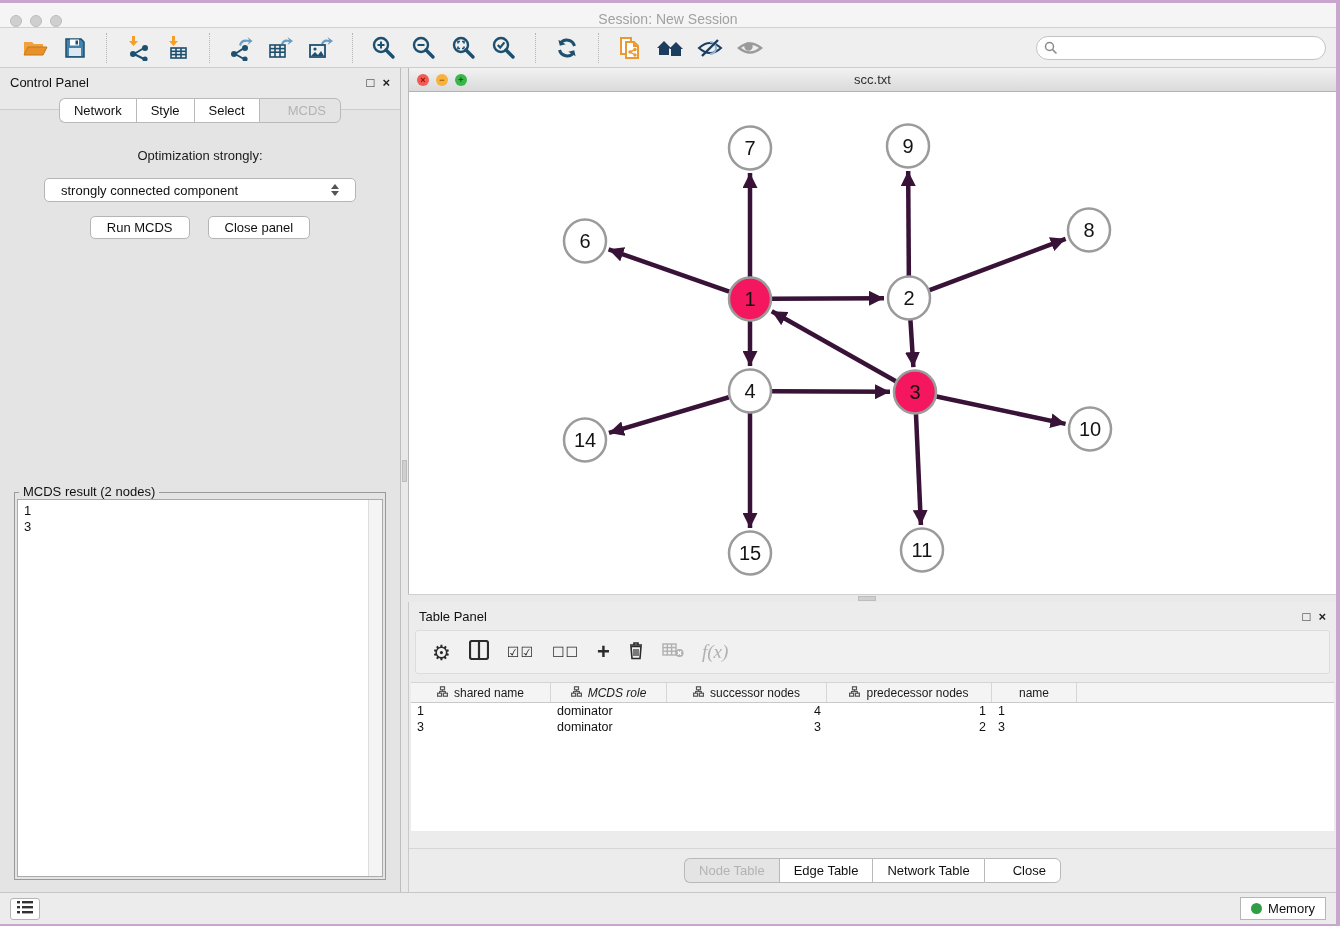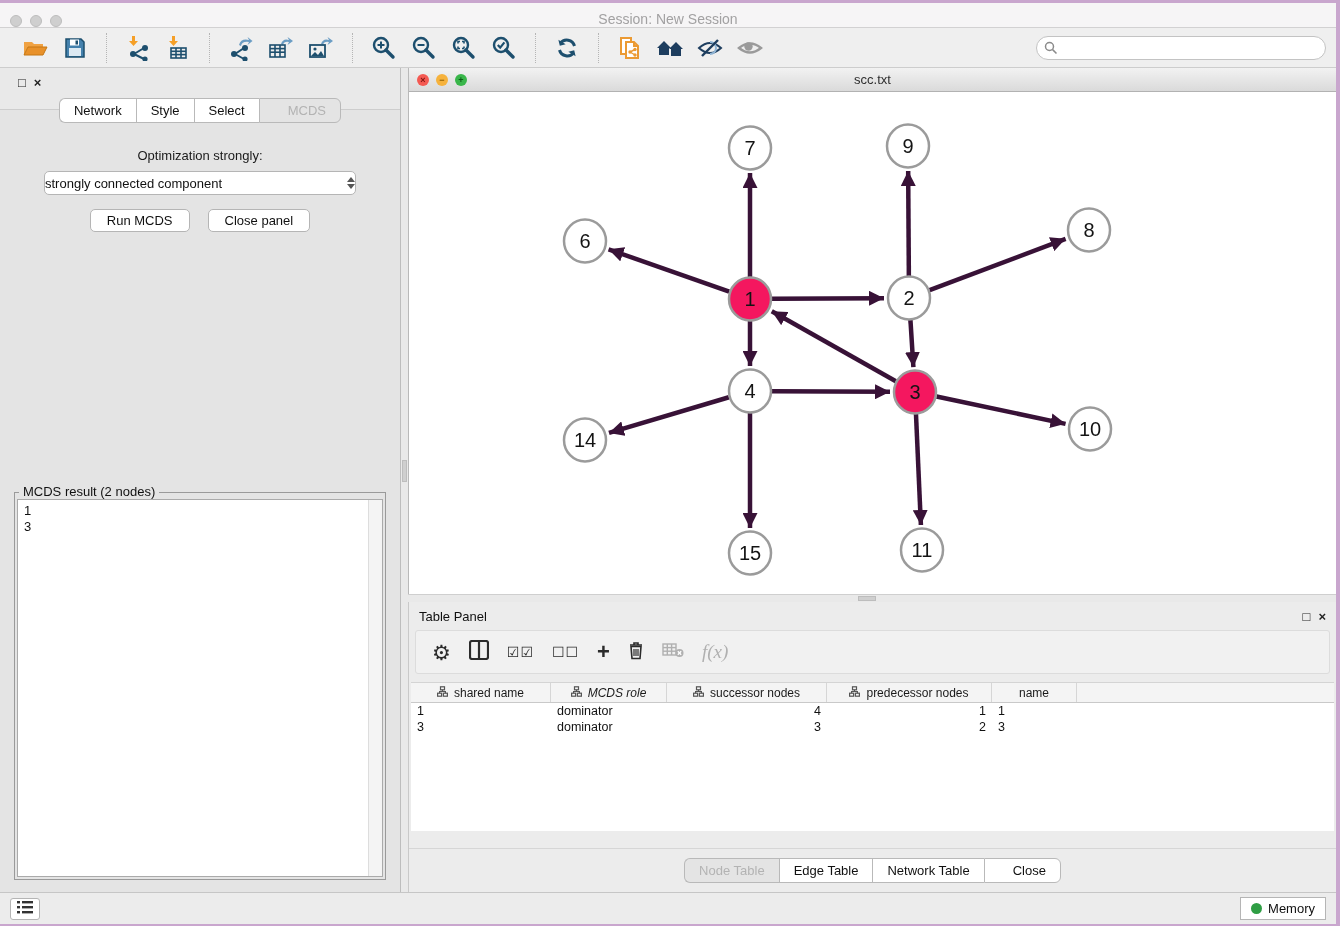--- a/index.html
+++ b/index.html
@@ -31,21 +31,21 @@
   .panel-head { height:28px; display:flex; align-items:center; padding:0 10px; font-size:13px; color:#111; flex:0 0 auto; }
   .panel-head .ph-title { flex:1; }
   .wico { font-size:13px; font-weight:bold; color:#222; margin-left:8px; line-height:1; cursor:pointer; }
   .cp-tabs { display:flex; justify-content:center; margin:2px 0 0 0; flex:0 0 auto; position:relative; z-index:2; }
   .seg { font-size:13px; padding:4px 14px; background:#fff; border:1px solid #b9b9b9; border-right:none; color:#111; cursor:pointer; }
   .seg:first-child { border-radius:6px 0 0 6px; }
   .seg:last-child { border-radius:0 6px 6px 0; border-right:1px solid #b9b9b9;padding-left:28px; }
   .seg.sel { background:#e4e4e4; color:#b3b3b3; }
   .cp-body { flex:1 1 auto; background:#e4e4e4; border-top:1px solid #cdcdcd; margin-top:-14px; padding-top:14px; display:flex; flex-direction:column; min-height:0; }
   .opt-label { text-align:center; font-size:13px; color:#1a1a1a; margin-top:24px; }
-  .select-box { margin:8px 44px 0 44px; height:24px; background:#fff; border:1px solid #b5b5b5; border-radius:5px; display:flex; align-items:center; padding:0 0; font-size:13px; color:#111; cursor:pointer; }
+  .select-box { margin:15px 44px 0 44px; height:24px; background:#fff; border:1px solid #b5b5b5; border-radius:5px; display:flex; align-items:center; padding:0 16px; font-size:13px; color:#111; cursor:pointer; }
   .select-box .sel-text { flex:1; }
   .stepper { display:flex; flex-direction:column; gap:2px; }
   .stepper i { width:0; height:0; border-left:4px solid transparent; border-right:4px solid transparent; }
   .stepper .up { border-bottom:5px solid #555; }
   .stepper .dn { border-top:5px solid #555; }
   .cp-buttons { display:flex; justify-content:center; gap:18px; margin-top:14px; }
   .btn { background:#fff; border:1px solid #b5b5b5; border-radius:5px; font-size:13px; padding:3px 16px; color:#111; cursor:pointer; font-family:"Liberation Sans",sans-serif; }
   .cp-spacer { flex:1 1 auto; }
   .fieldset { margin:6px 14px 12px 14px; border:1px solid #9a9a9a; position:relative; height:388px; background:#e4e4e4; flex:0 0 auto; }
   .fieldset .legend { position:absolute; top:-9px; left:4px; background:#e4e4e4; padding:0 4px; font-size:13px; color:#111; }
@@ -309,20 +309,21 @@
             <line x1="8.6" y1="8.6" x2="12.5" y2="12.5" stroke="#8a8a8a" stroke-width="1.5"></line>
           </svg></span>
       <input class="search-input" placeholder="" style="">
     </div>
   </div>
 
   <div class="content">
 
     <div class="cpanel">
       <div class="panel-head">
+        <span class="ph-title">Control Panel</span>
         <span class="wico">□</span>
         <span class="wico">×</span>
       </div>
       <div class="cp-tabs">
         <span class="seg">Network</span>
         <span class="seg">Style</span>
         <span class="seg">Select</span>
         <span class="seg sel">MCDS</span>
       </div>
       <div class="cp-body">

